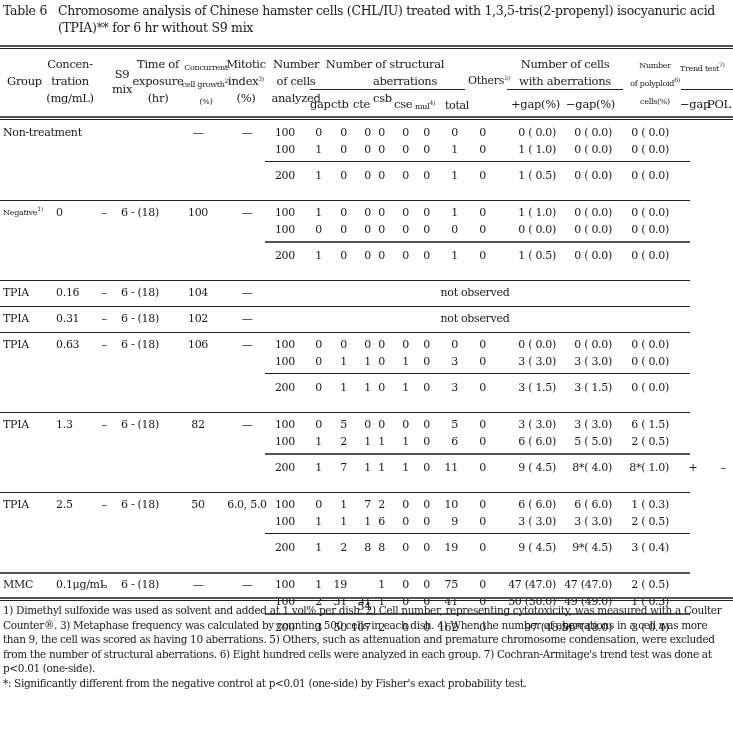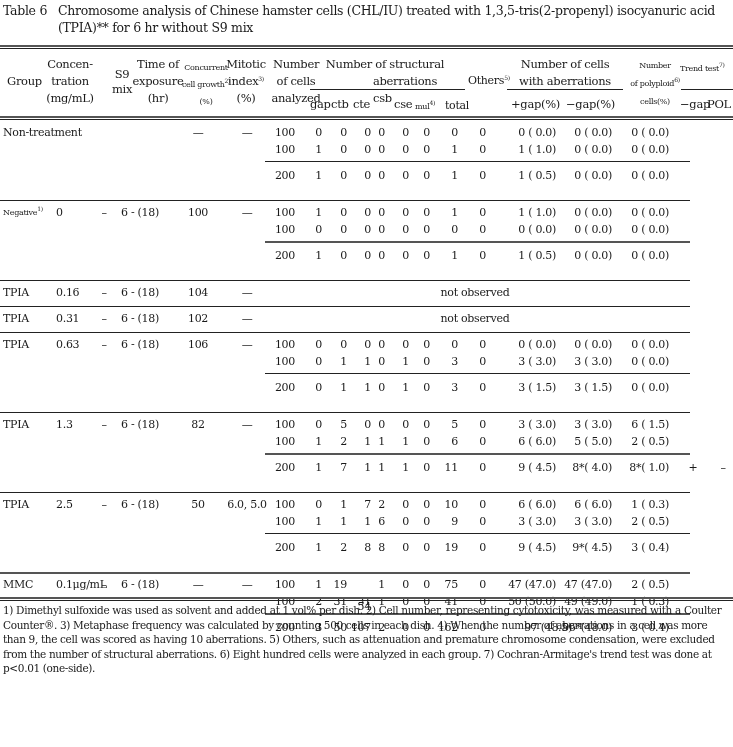--- a/index.html
+++ b/index.html
@@ -362,13 +362,14 @@
     <div class="t r" style="left: 456px; top: 621px; width: 30px;">0</div>
     <div class="t r" style="left: 512px; top: 621px; width: 60px;">97 (48.5)</div>
     <div class="t r" style="left: 552px; top: 621px; width: 60px;">96*(48.0)</div>
     <div class="t r" style="left: 609px; top: 621px; width: 60px;">3 ( 0.4)</div>
     <div class="hrule thick" style="left: 0px; top: 597px; width: 733px;"></div>
     <div class="hrule" style="left: 0px; top: 600px; width: 733px;"></div>
   </div>
 
 <div class="notes">
   <p>1) Dimethyl sulfoxide was used as solvent and added at 1 vol% per dish. 2) Cell number, representing cytotoxicity, was measured with a Coulter Counter®. 3) Metaphase frequency was calculated by counting 500 cells in each dish. 4) When the number of aberrations in a cell was more than 9, the cell was scored as having 10 aberrations. 5) Others, such as attenuation and premature chromosome condensation, were excluded from the number of structural aberrations. 6) Eight hundred cells were analyzed in each group. 7) Cochran-Armitage's trend test was done at p&lt;0.01 (one-side).</p>
+  <p>*: Significantly different from the negative control at p&lt;0.01 (one-side) by Fisher's exact probability test.</p>
 </div>
 
 </body></html>

